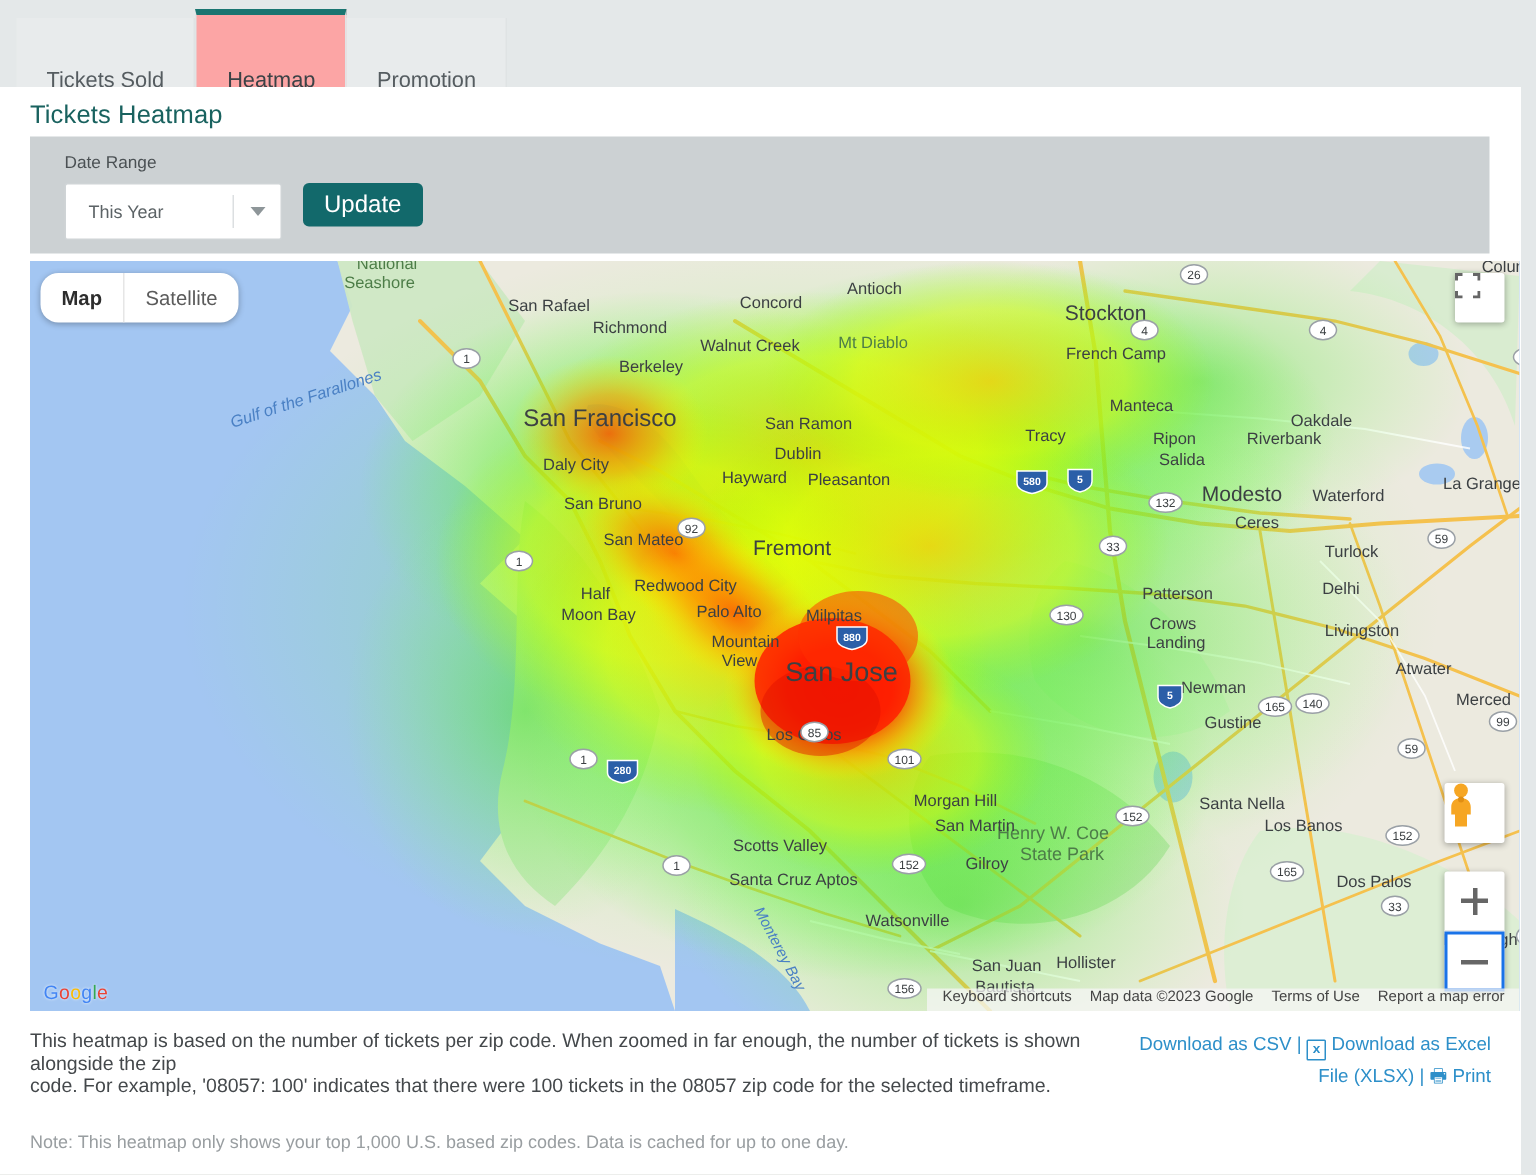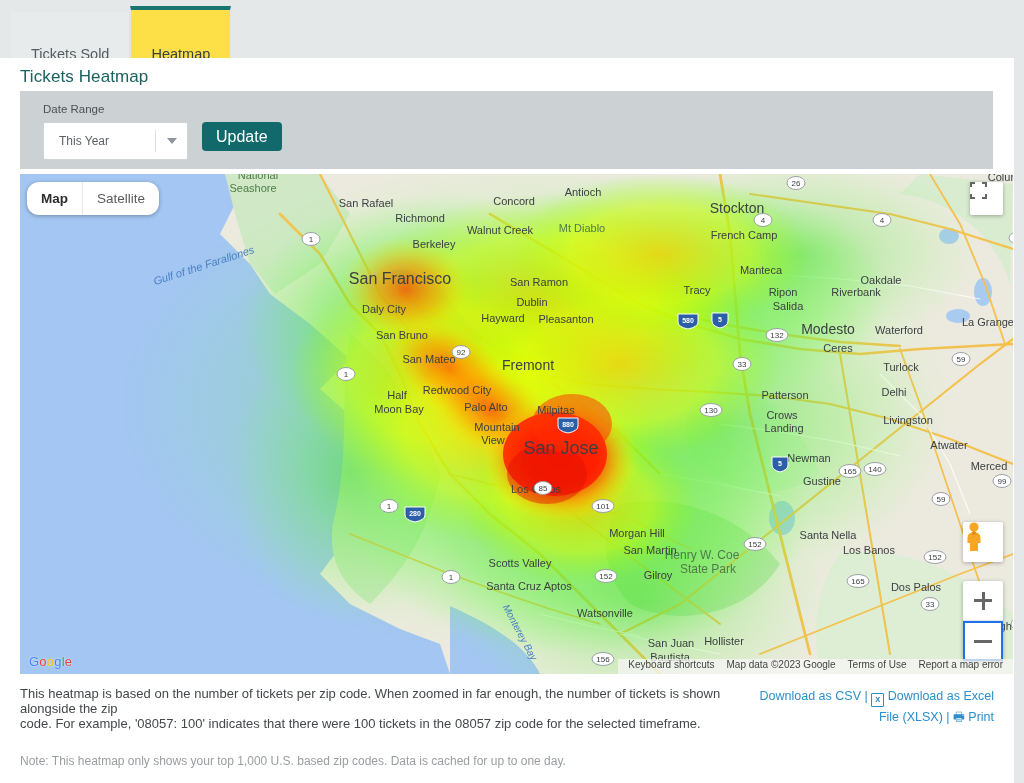--- a/index.html
+++ b/index.html
@@ -13,21 +13,21 @@
 
   
   .tabbar{position:absolute;left:0;top:0;width:1024px;height:62px;background:#e4e8e9;}
   .tabs{position:absolute;left:11px;top:6px;display:flex;align-items:flex-end;height:56px;}
   .tab{
     position:relative;height:50px;display:flex;align-items:flex-end;justify-content:center;
     padding:0 20px;font-size:14.5px;color:#555c60;background:#e8ebec;
     border-right:1px solid #dfe3e4;box-sizing:border-box;cursor:pointer;
   }
   .tab.active{
-    background:#fde047;color:#3b4246;height:56px;
+    background:#fca5a5;color:#3b4246;height:56px;
     border-top:4px solid #1a7571;border-right:1px solid #e0e4e5;border-left:1px solid #e0e4e5;
   }
 
   
   .card{position:absolute;left:0;top:58px;width:1014px;height:725px;background:#ffffff;}
 
   .page-title{
     position:absolute;left:20px;top:9px;font-size:17px;color:#19625f;
     font-weight:400;letter-spacing:.1px;
   }
@@ -113,20 +113,23 @@
 
 <div class="page">
 
   <div class="tabbar">
     <div class="tabs">
       <div class="tab">
         <span>Tickets Sold</span>
       </div>
       <div class="tab active">
         <span>Heatmap</span>
+      </div>
+      <div class="tab">
+        <span>Promotion</span>
       </div>
     </div>
   </div>
 
   <div class="card">
 
     <div class="page-title">Tickets Heatmap</div>
 
     <div class="filterbar">
       <div class="field-label">Date Range</div>

